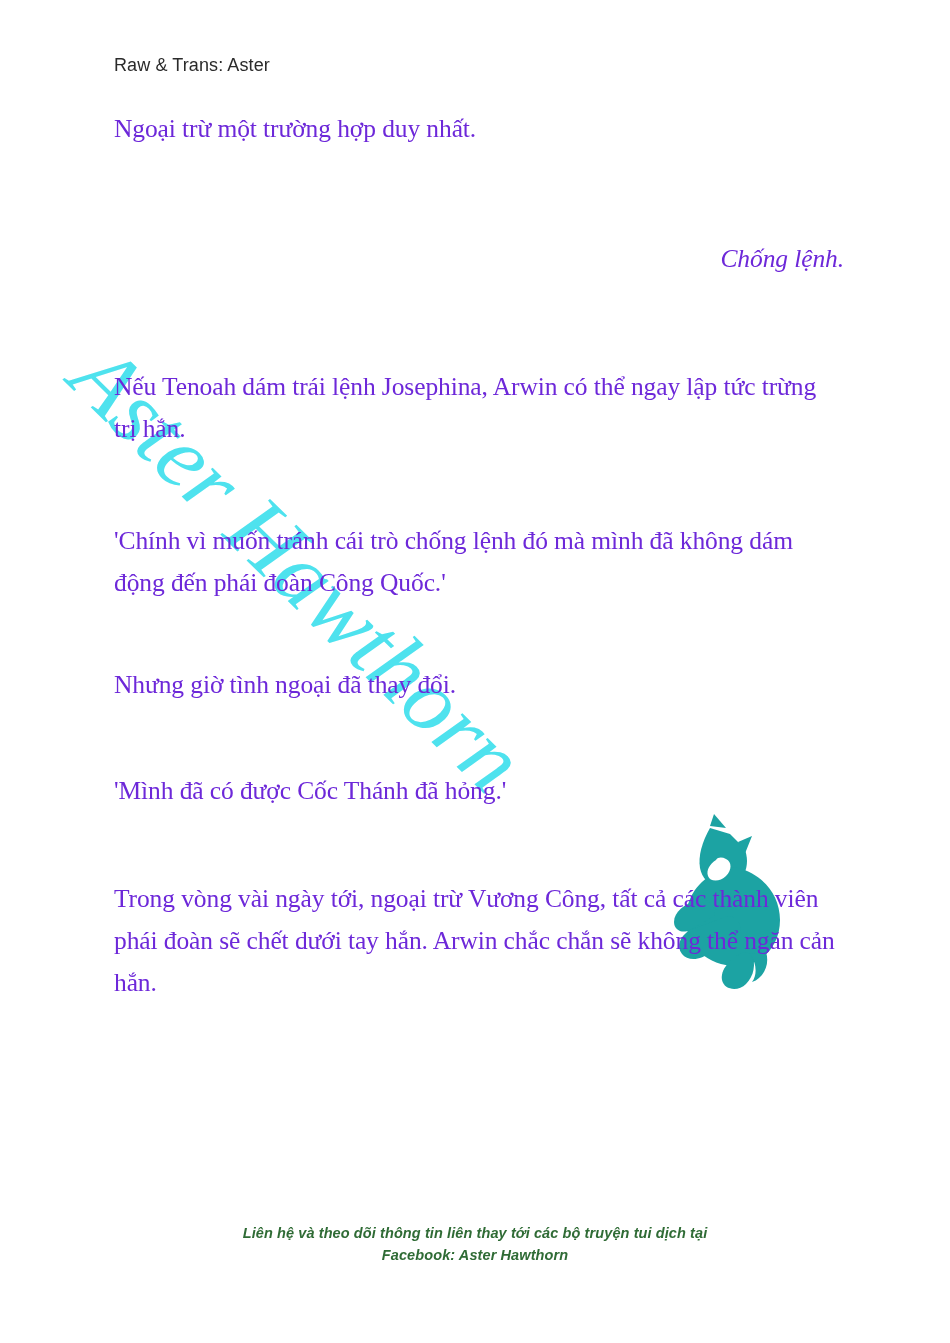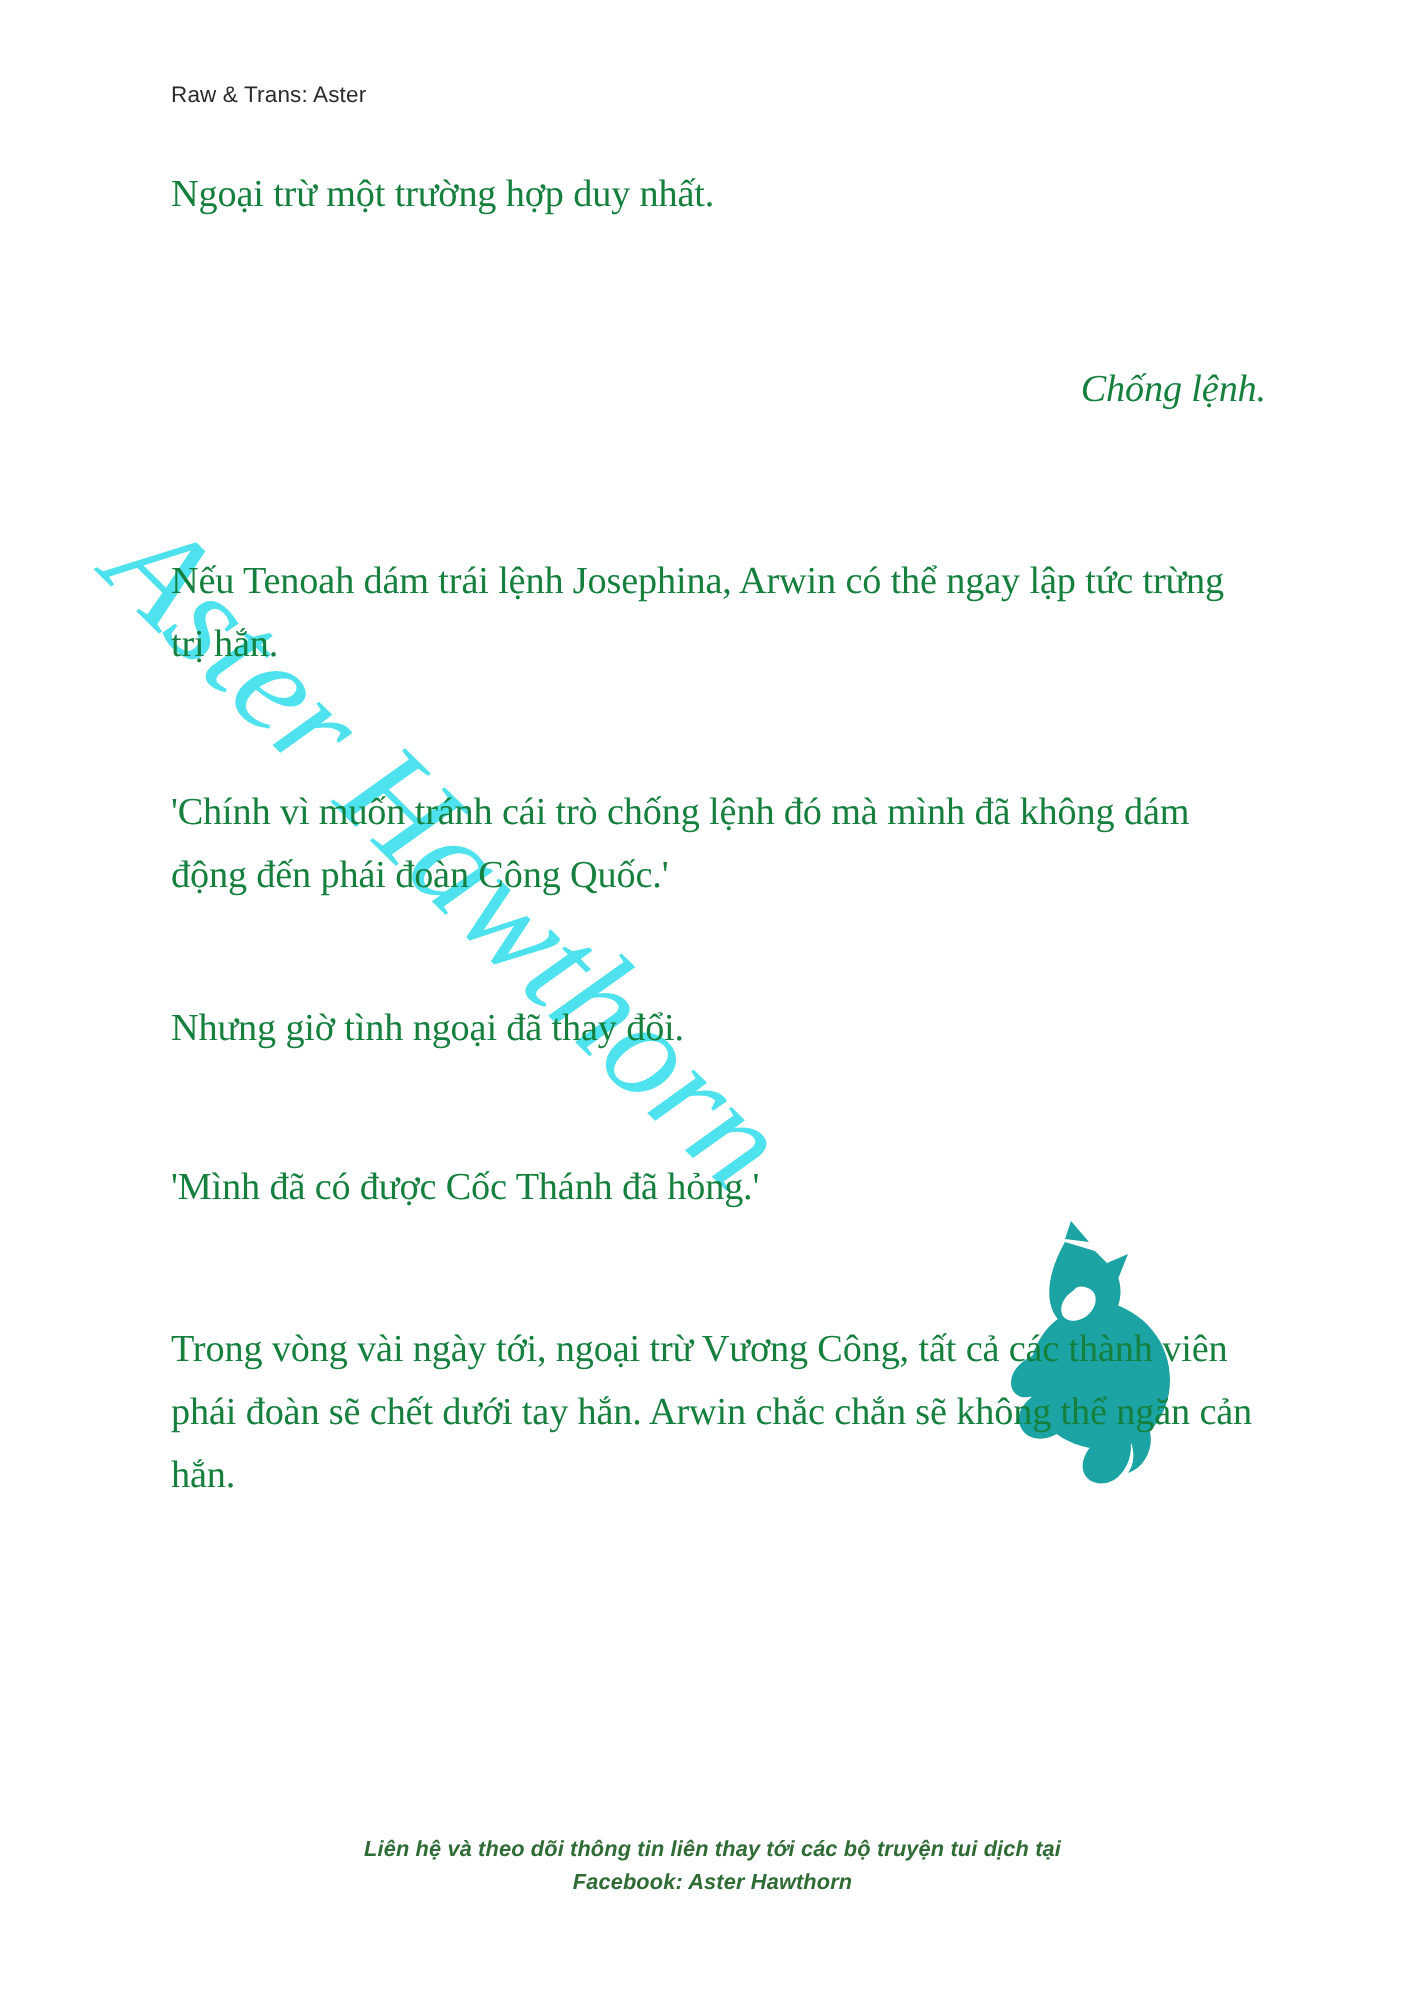--- a/index.html
+++ b/index.html
@@ -21,41 +21,41 @@
     background: #ffffff;
     overflow: hidden;
   }
 
   
   .credit {
     position: absolute;
     left: 114px;
     top: 55px;
     font-family: "Liberation Sans", sans-serif;
-    font-size: 15px;
+    font-size: 18px;
     color: #2b2b2b;
     letter-spacing: 0.1px;
     white-space: nowrap;
     z-index: 6;
     text-align: right;
   }
 
   
   .body-col {
     position: absolute;
     left: 114px;
     top: 108px;
     width: 730px;
     z-index: 5;
   }
   .para {
     font-family: "Liberation Serif", serif;
     font-size: 25.5px;
     line-height: 42px;
-    color: #15803d;
+    color: #6d28d9;
     margin: 0;
     letter-spacing: -0.1px;
   }
   .para.italic { font-style: italic; text-align: right; }
 
   .gap-a { height: 88px; }
   .gap-b { height: 86px; }
   .gap-c { height: 70px; }
   .gap-d { height: 60px; }
   .gap-e { height: 64px; }

